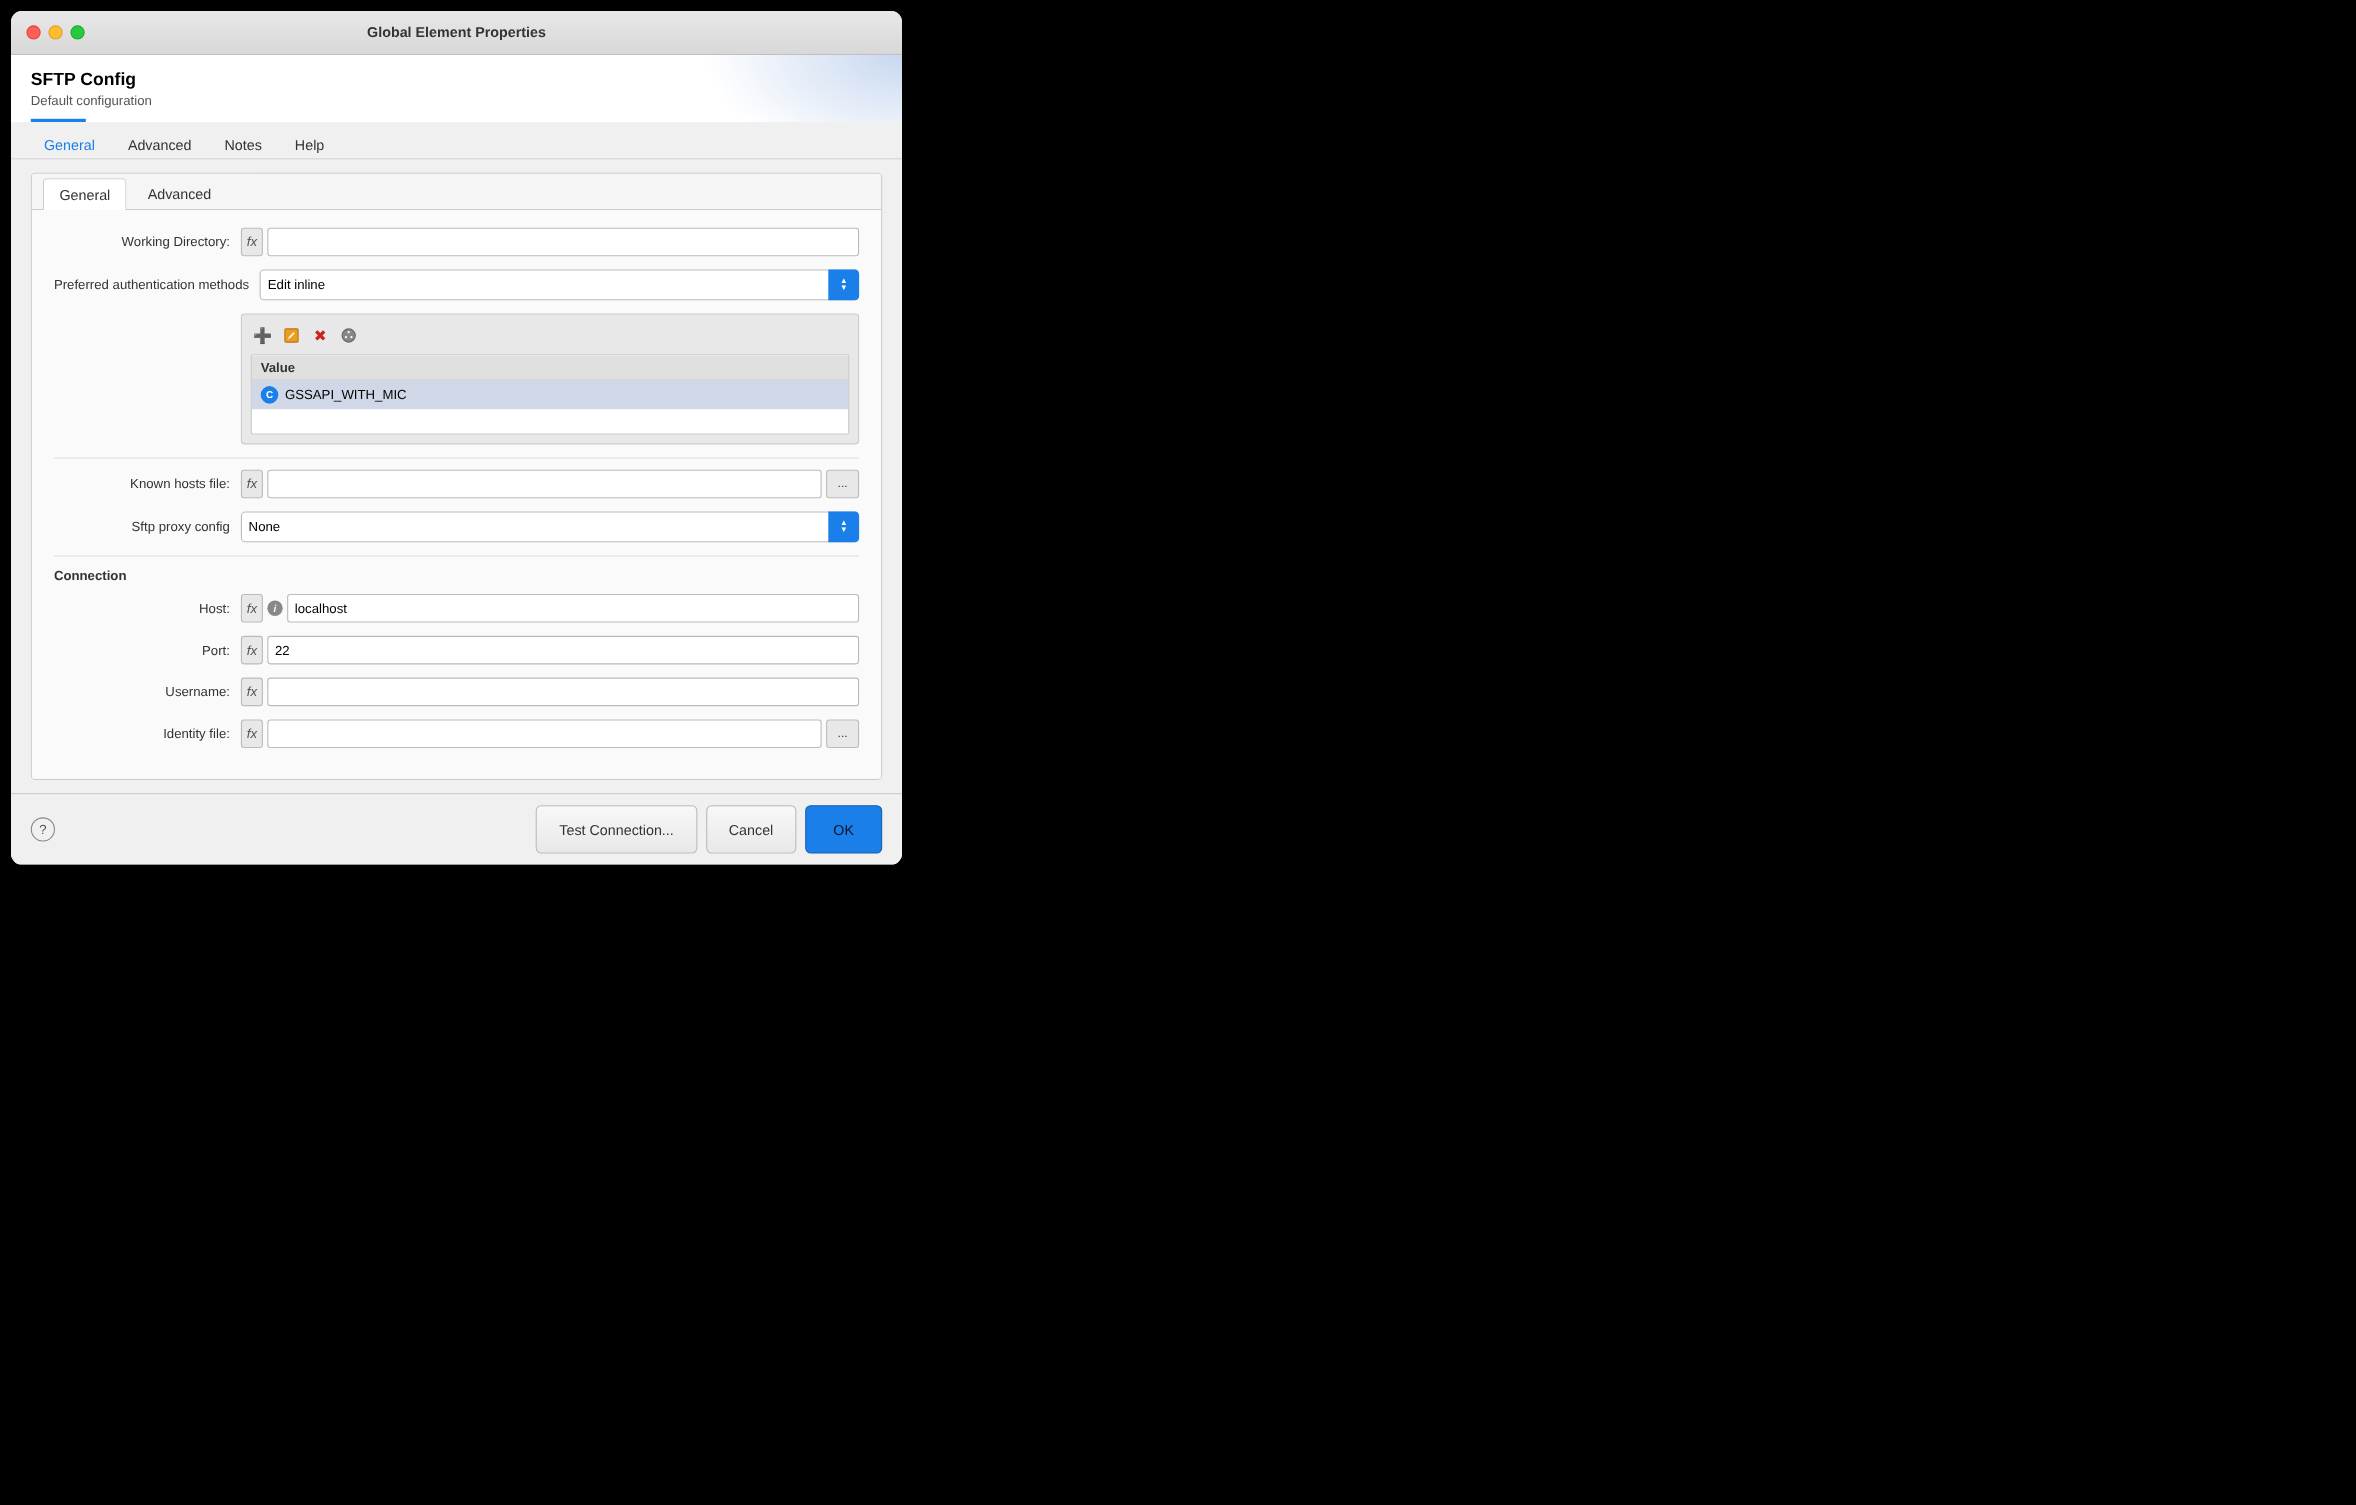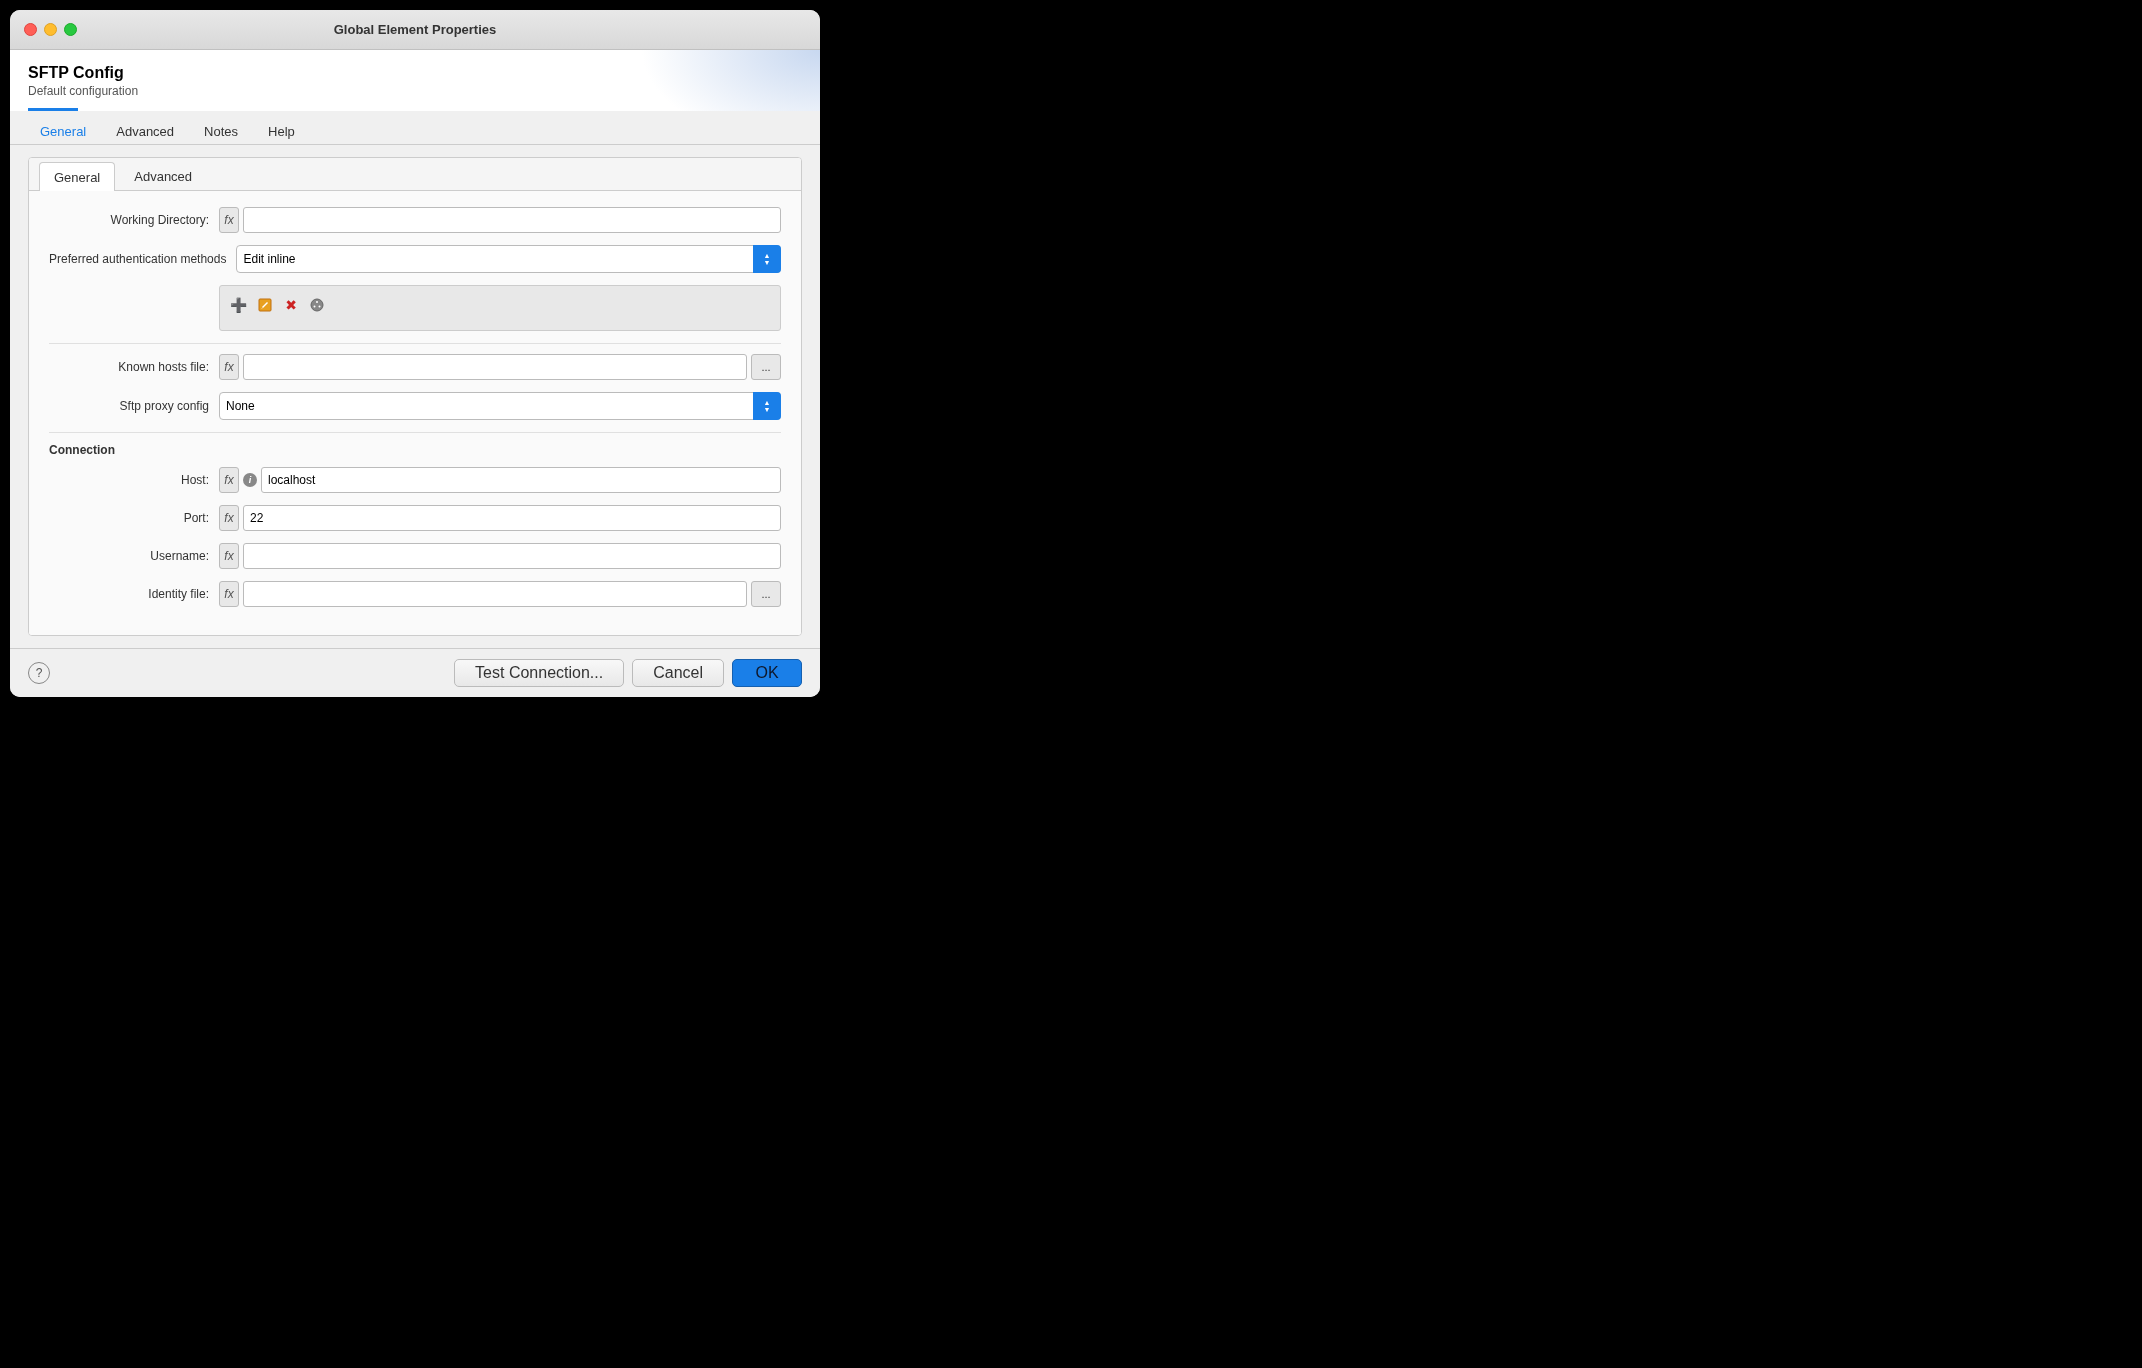--- a/index.html
+++ b/index.html
@@ -402,24 +402,24 @@
       justify-content: center;
       font-size: 12px;
       color: #555;
       cursor: pointer;
     }
     .bottom-right {
       display: flex;
       gap: 8px;
     }
     .btn {
-      height: 28px;
+      height: 44px;
       padding: 0 20px;
       border-radius: 5px;
-      font-size: 16px;
+      font-size: 13px;
       cursor: pointer;
       border: 1px solid #bbb;
       background: linear-gradient(180deg, #f8f8f8 0%, #e8e8e8 100%);
       color: #333;
     }
     .btn-primary {
       background: #1a7fe8;
       border-color: #1560b0;
       color: #0f172a;
       font-weight: 500;
@@ -503,20 +503,28 @@
               <button class="auth-toolbar-btn" style="color:#cc2222;">✖</button>
               <button class="auth-toolbar-btn">
                 <svg width="16" height="16" viewBox="0 0 16 16" fill="none">
                   <circle cx="8" cy="8" r="6" fill="#888" stroke="#666" stroke-width="1"></circle>
                   <circle cx="8" cy="5" r="1" fill="#fff"></circle>
                   <circle cx="5.5" cy="9.5" r="1" fill="#fff"></circle>
                   <circle cx="10.5" cy="9.5" r="1" fill="#fff"></circle>
                 </svg>
               </button>
             </div>
+            <div class="auth-table">
+              <div class="auth-table-header">Value</div>
+              <div class="auth-table-row">
+                <div class="auth-icon">C</div>
+                <span>GSSAPI_WITH_MIC</span>
+              </div>
+              <div class="auth-table-row-empty"></div>
+            </div>
           </div>
         </div>
 
         <div class="divider-line"></div>
 
         <div class="form-row">
           <span class="form-label">Known hosts file:</span>
           <div class="form-input-group">
             <div class="fx-button">
               <span style="font-style:italic;">fx</span>

